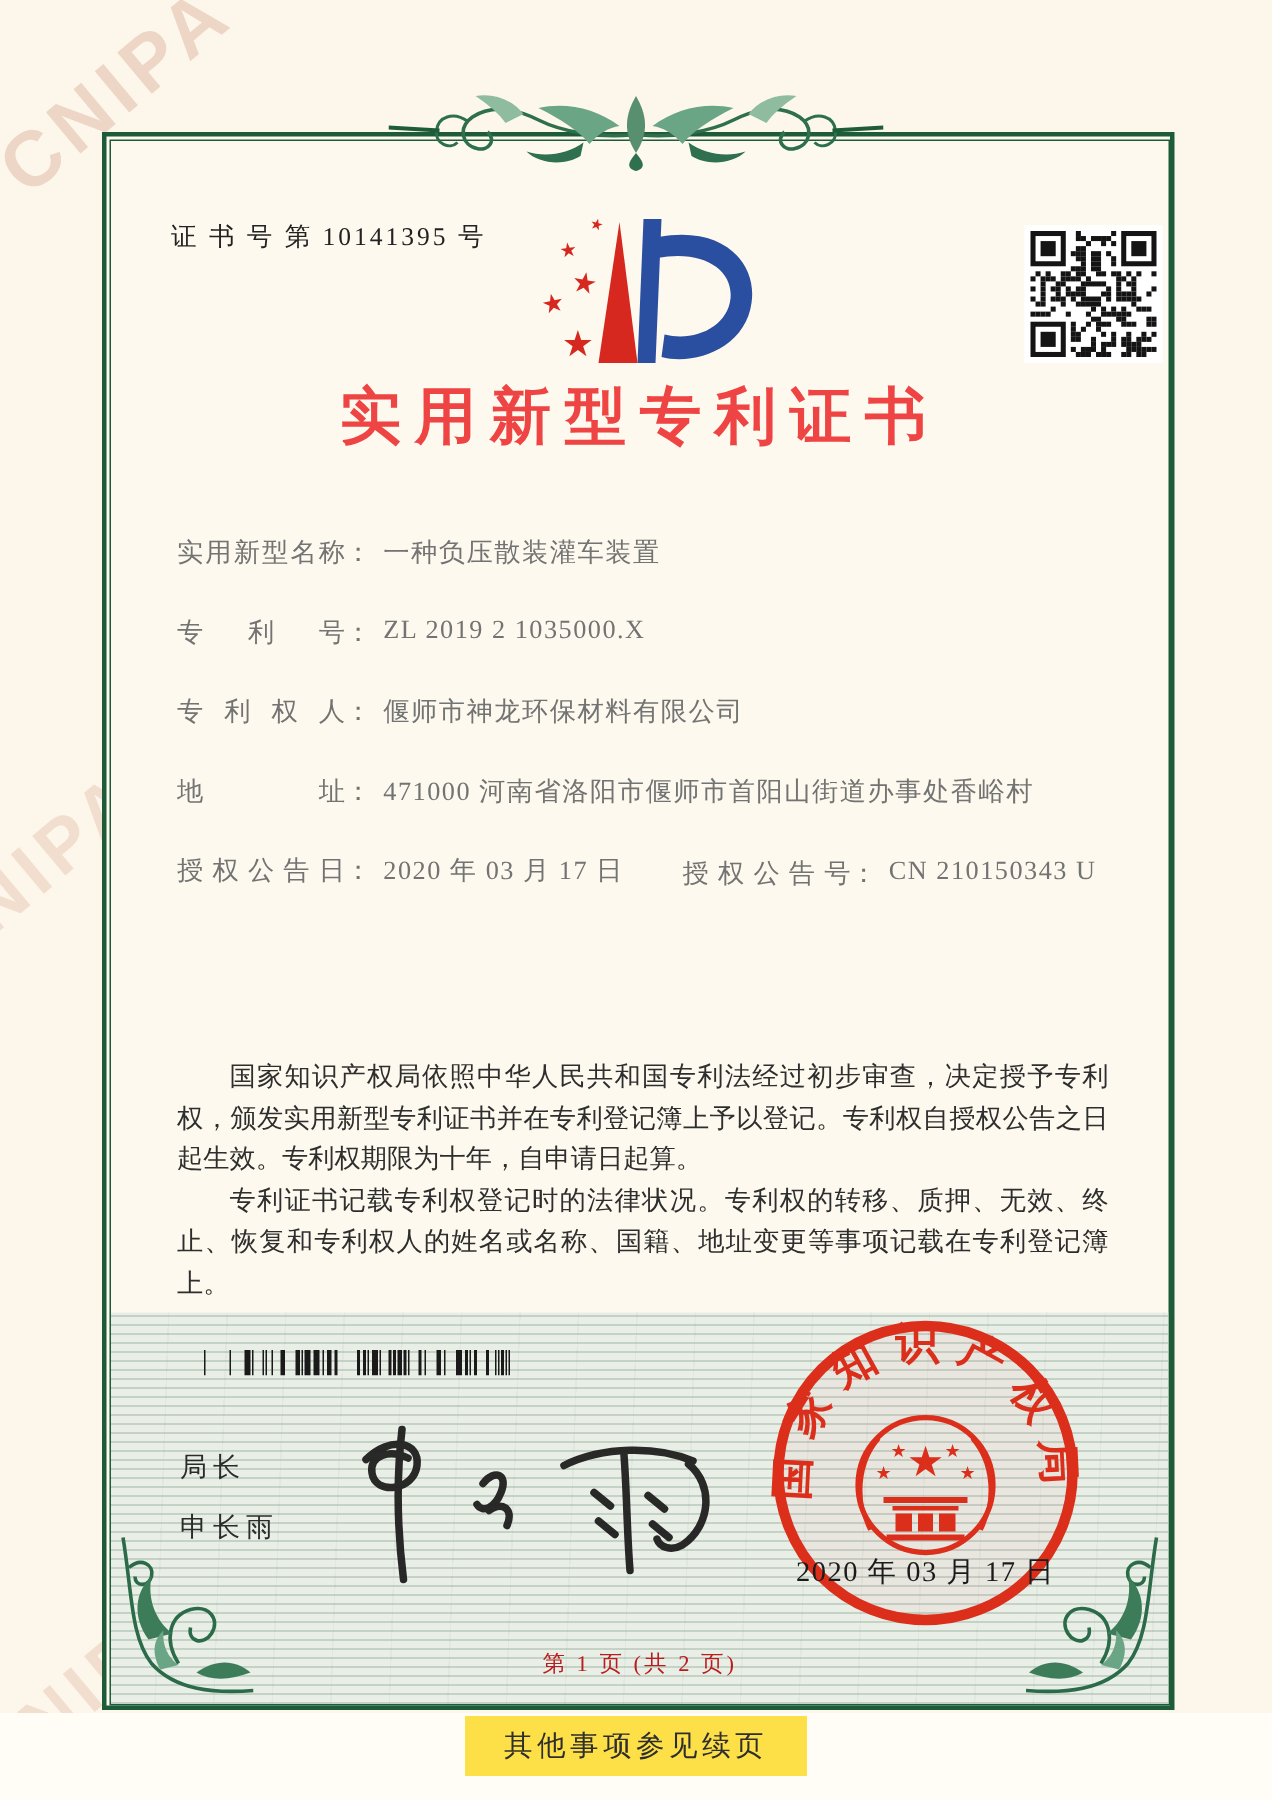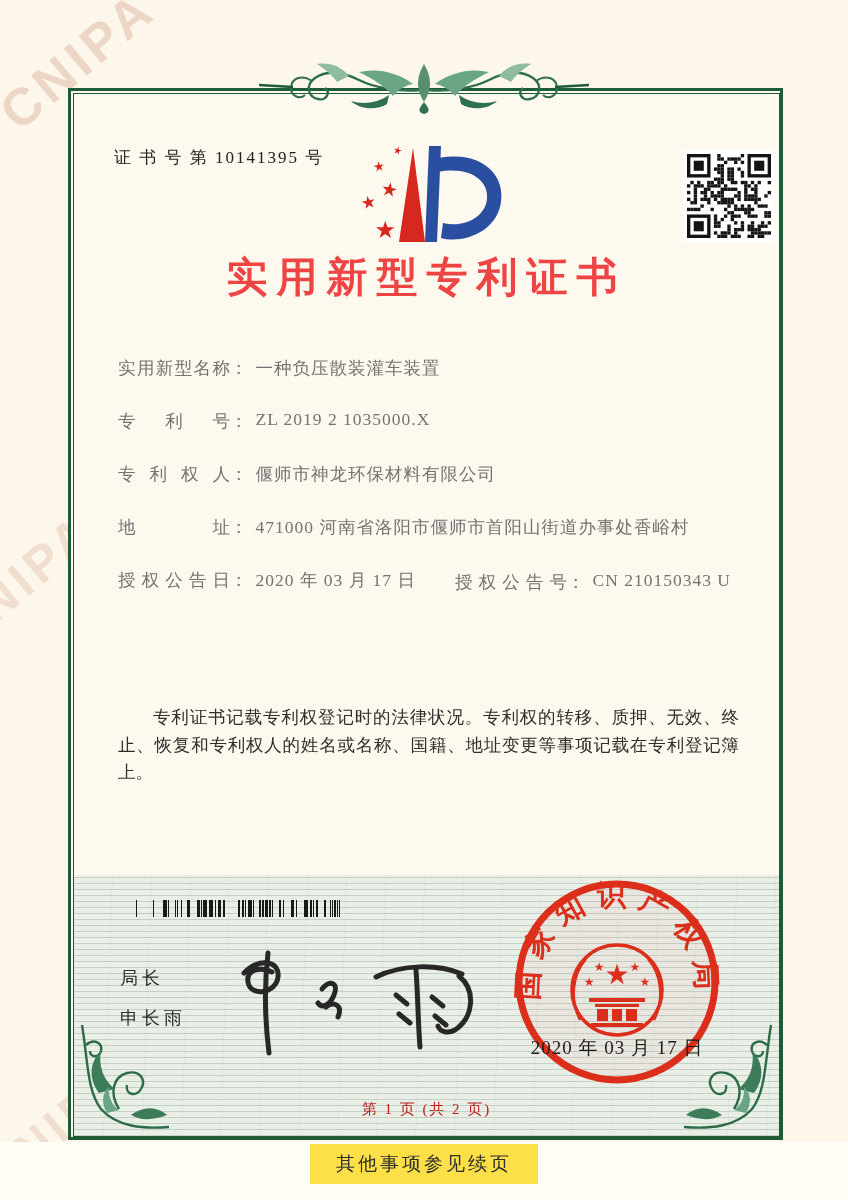--- a/index.html
+++ b/index.html
@@ -349,20 +349,21 @@
       </div>
       <div class="frow">
         <span class="flabel">授权公告日</span><span class="fcolon">：</span><span class="fvalue">2020 年 03 月 17 日</span>
         <span class="grant2">
           <span class="flabel">授权公告号</span><span class="fcolon">：</span><span class="fvalue">CN 210150343 U</span>
         </span>
       </div>
     </div>
 
     <div class="paras">
+      <p>国家知识产权局依照中华人民共和国专利法经过初步审查，决定授予专利权，颁发实用新型专利证书并在专利登记簿上予以登记。专利权自授权公告之日起生效。专利权期限为十年，自申请日起算。</p>
       <p>专利证书记载专利权登记时的法律状况。专利权的转移、质押、无效、终止、恢复和专利权人的姓名或名称、国籍、地址变更等事项记载在专利登记簿上。</p>
     </div>
 
     <svg class="barcode" viewBox="0 0 224 17">
       <g id="barcode-bars" fill="#1a1a1a">
           <rect x="16" y="0" width="1" height="17"></rect>
           <rect x="33" y="0" width="1" height="17"></rect>
           <rect x="43" y="0" width="4" height="17"></rect>
           <rect x="48" y="0" width="1" height="17"></rect>
           <rect x="55" y="0" width="1" height="17"></rect>

